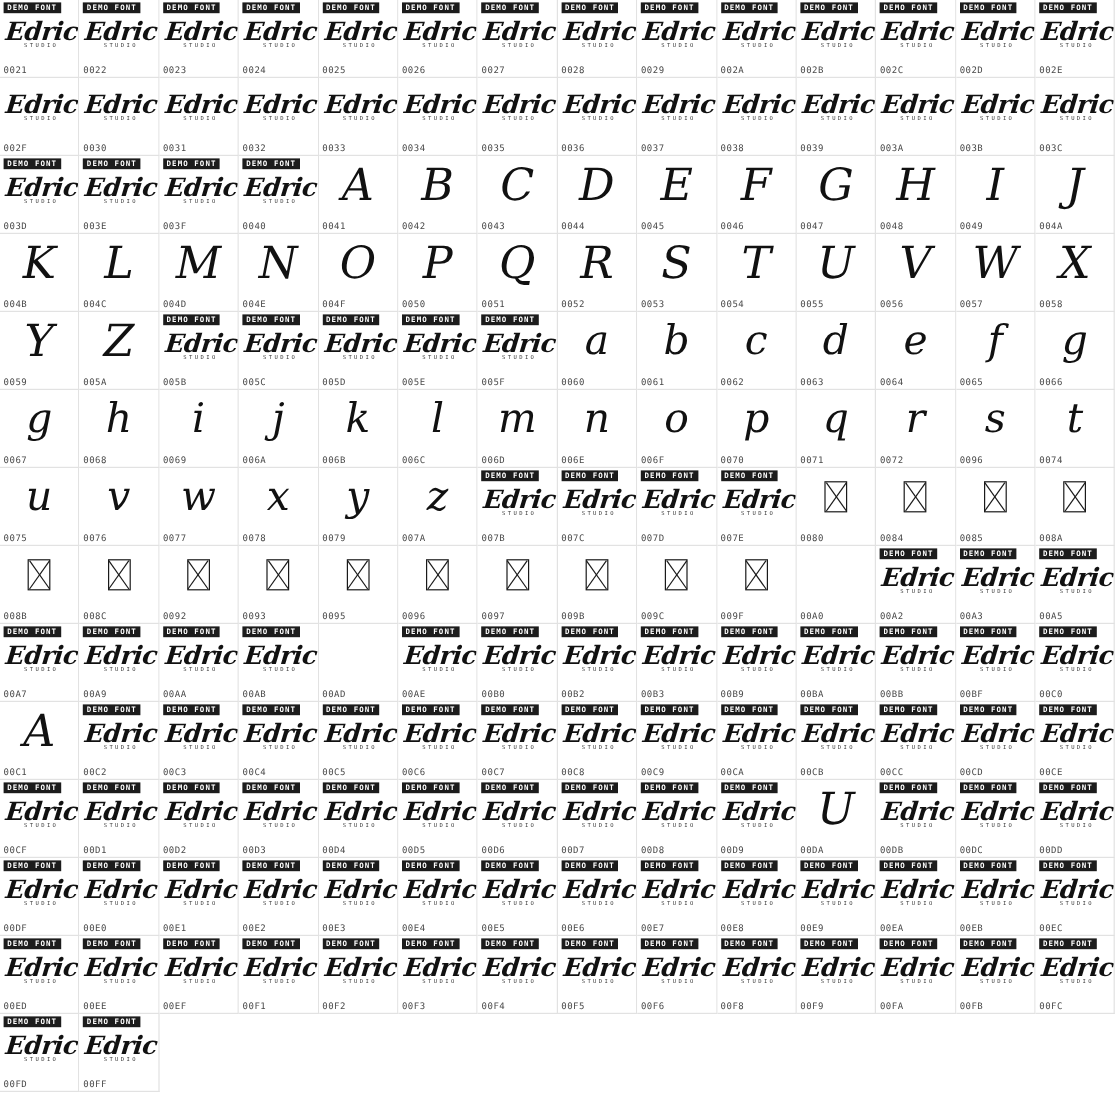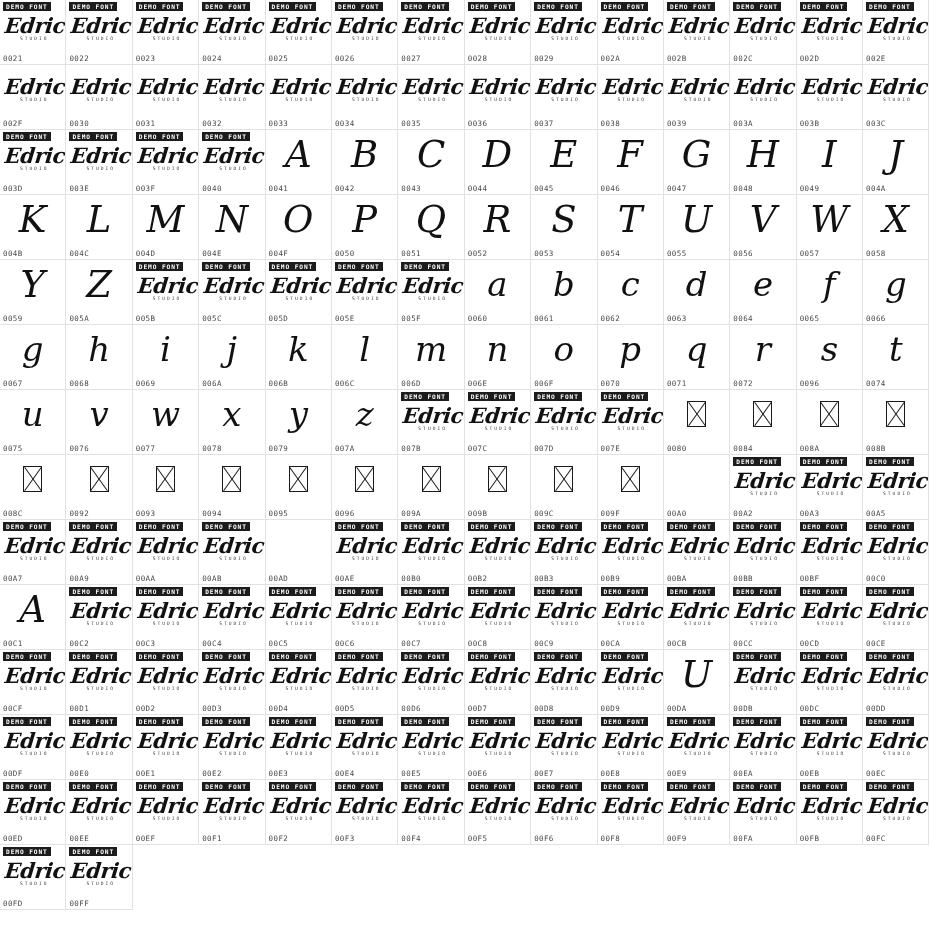--- a/index.html
+++ b/index.html
@@ -769,20 +769,26 @@
     <div class="cell">
       <div class="glyph-area">
         <span class="notdef"></span>
       </div>
       <div class="code">0084</div>
     </div>
     <div class="cell">
       <div class="glyph-area">
         <span class="notdef"></span>
       </div>
+      <div class="code">0085</div>
+    </div>
+    <div class="cell">
+      <div class="glyph-area">
+        <span class="notdef"></span>
+      </div>
       <div class="code">008A</div>
     </div>
     <div class="cell">
       <div class="glyph-area">
         <span class="notdef"></span>
       </div>
       <div class="code">008B</div>
     </div>
     <div class="cell">
       <div class="glyph-area">
@@ -799,39 +805,33 @@
     <div class="cell">
       <div class="glyph-area">
         <span class="notdef"></span>
       </div>
       <div class="code">0093</div>
     </div>
     <div class="cell">
       <div class="glyph-area">
         <span class="notdef"></span>
       </div>
-      <div class="code">0094</div>
+      <div class="code">0095</div>
     </div>
     <div class="cell">
       <div class="glyph-area">
         <span class="notdef"></span>
       </div>
-      <div class="code">0095</div>
+      <div class="code">0096</div>
     </div>
     <div class="cell">
       <div class="glyph-area">
         <span class="notdef"></span>
       </div>
-      <div class="code">0096</div>
-    </div>
-    <div class="cell">
-      <div class="glyph-area">
-        <span class="notdef"></span>
-      </div>
-      <div class="code">009A</div>
+      <div class="code">0097</div>
     </div>
     <div class="cell">
       <div class="glyph-area">
         <span class="notdef"></span>
       </div>
       <div class="code">009B</div>
     </div>
     <div class="cell">
       <div class="glyph-area">
         <span class="notdef"></span>

